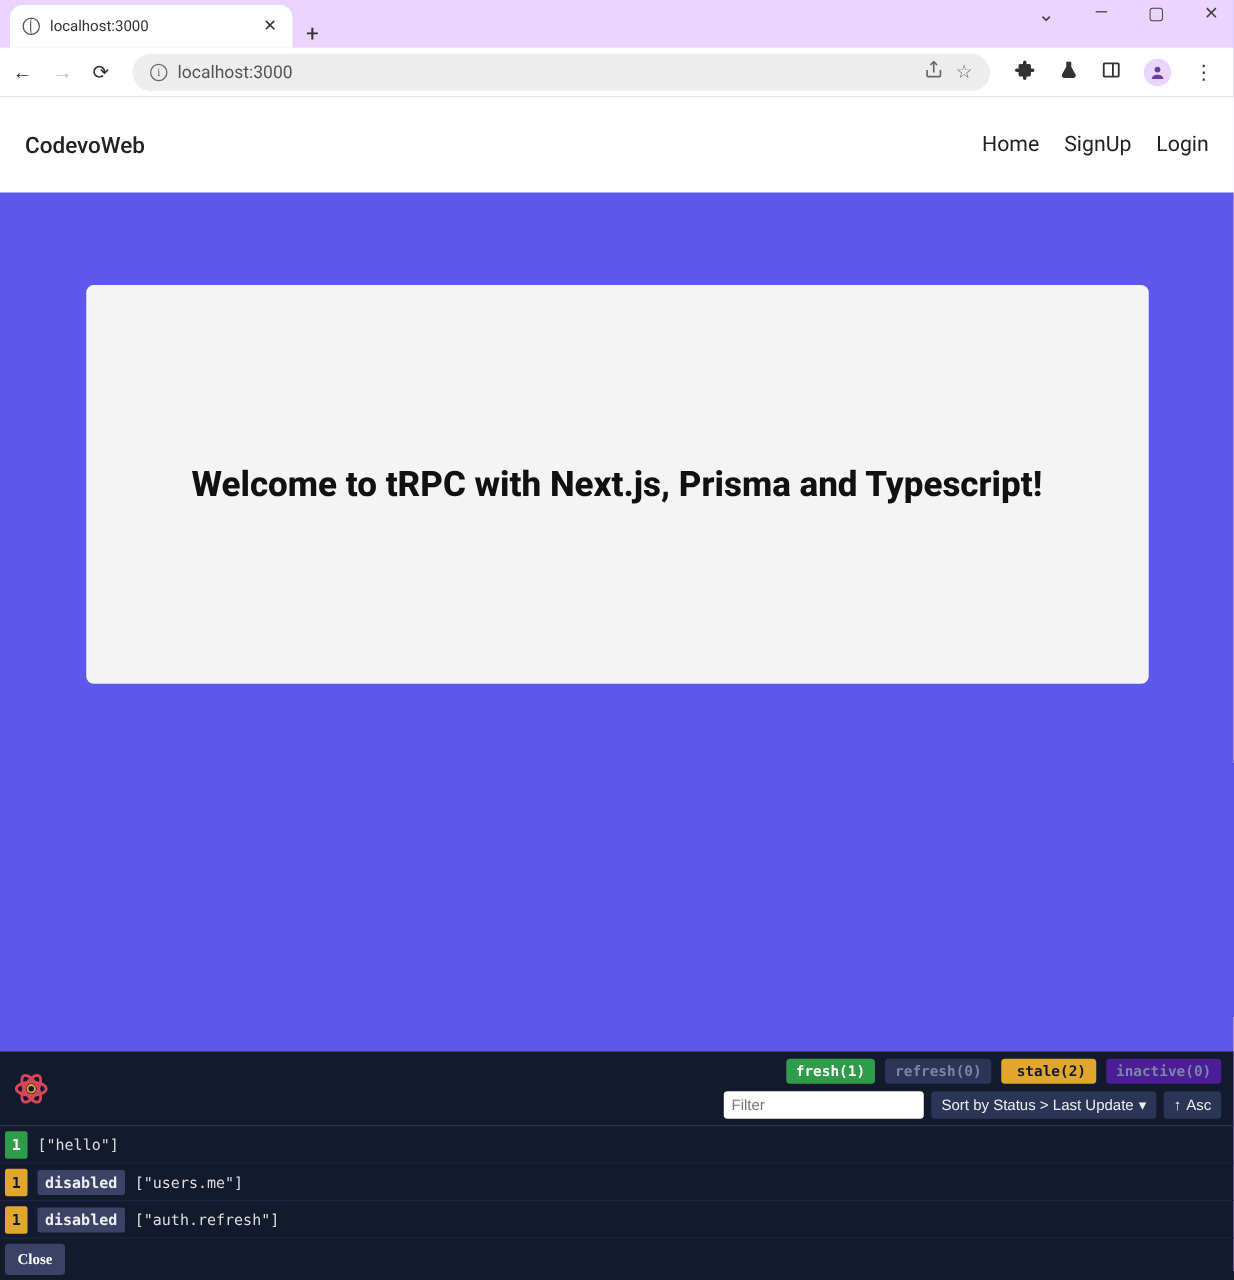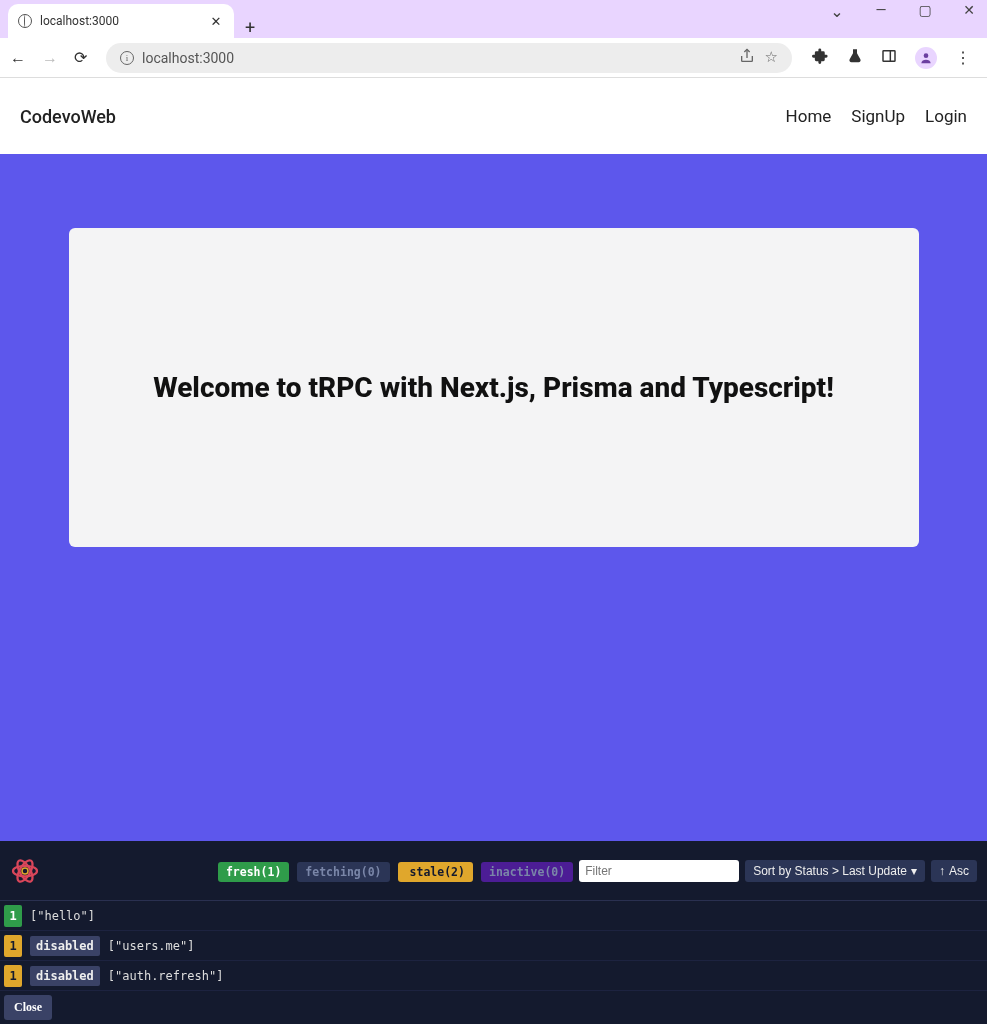--- a/index.html
+++ b/index.html
@@ -157,21 +157,21 @@
   display:flex;
   align-items:center;
   justify-content:space-between;
   padding: 0 10px;
   border-bottom: 1px solid #2a3050;
 }
 .dt-logo {
   width: 30px; height:30px;
   color:#d9465a;
 }
-.dt-controls { display:flex; gap:6px; align-items:flex-end; }
+.dt-controls { display:flex; flex-direction:column; gap:6px; align-items:flex-end; }
 .dt-badges { display:flex; gap:8px; }
 .badge {
   padding: 3px 8px;
   border-radius: 3px;
   font-size: 11.5px;
   font-weight: 600;
   cursor:pointer;
 }
 .badge-fresh { background:#2f9c4a; color:#fff; }
 .badge-fetching { background:#2b3556; color:#7a86a8; }
@@ -295,21 +295,21 @@
         <g stroke="#d9465a" stroke-width="3" fill="none">
           <ellipse cx="20" cy="20" rx="16" ry="7"></ellipse>
           <ellipse cx="20" cy="20" rx="16" ry="7" transform="rotate(60 20 20)"></ellipse>
           <ellipse cx="20" cy="20" rx="16" ry="7" transform="rotate(120 20 20)"></ellipse>
         </g>
       </svg>
     </span>
     <div class="dt-controls">
       <div class="dt-badges">
         <span class="badge badge-fresh"><span>fresh</span>(<span class="cnt">1</span>)</span>
-        <span class="badge badge-fetching"><span>fetching</span>(<span class="cnt">0</span>)</span>
+        <span class="badge badge-fetching"><span>refresh</span>(<span class="cnt">0</span>)</span>
         <span class="badge badge-stale"><span>stale</span>(<span class="cnt">2</span>)</span>
         <span class="badge badge-inactive"><span>inactive</span>(<span class="cnt">0</span>)</span>
       </div>
       <div class="dt-row2">
         <input class="dt-filter" placeholder="Filter" style="">
         <button class="dt-sort">
             <span>Sort by Status &gt; Last Update</span> 
             <span>▾</span>
           </button>
         <button class="dt-asc">

